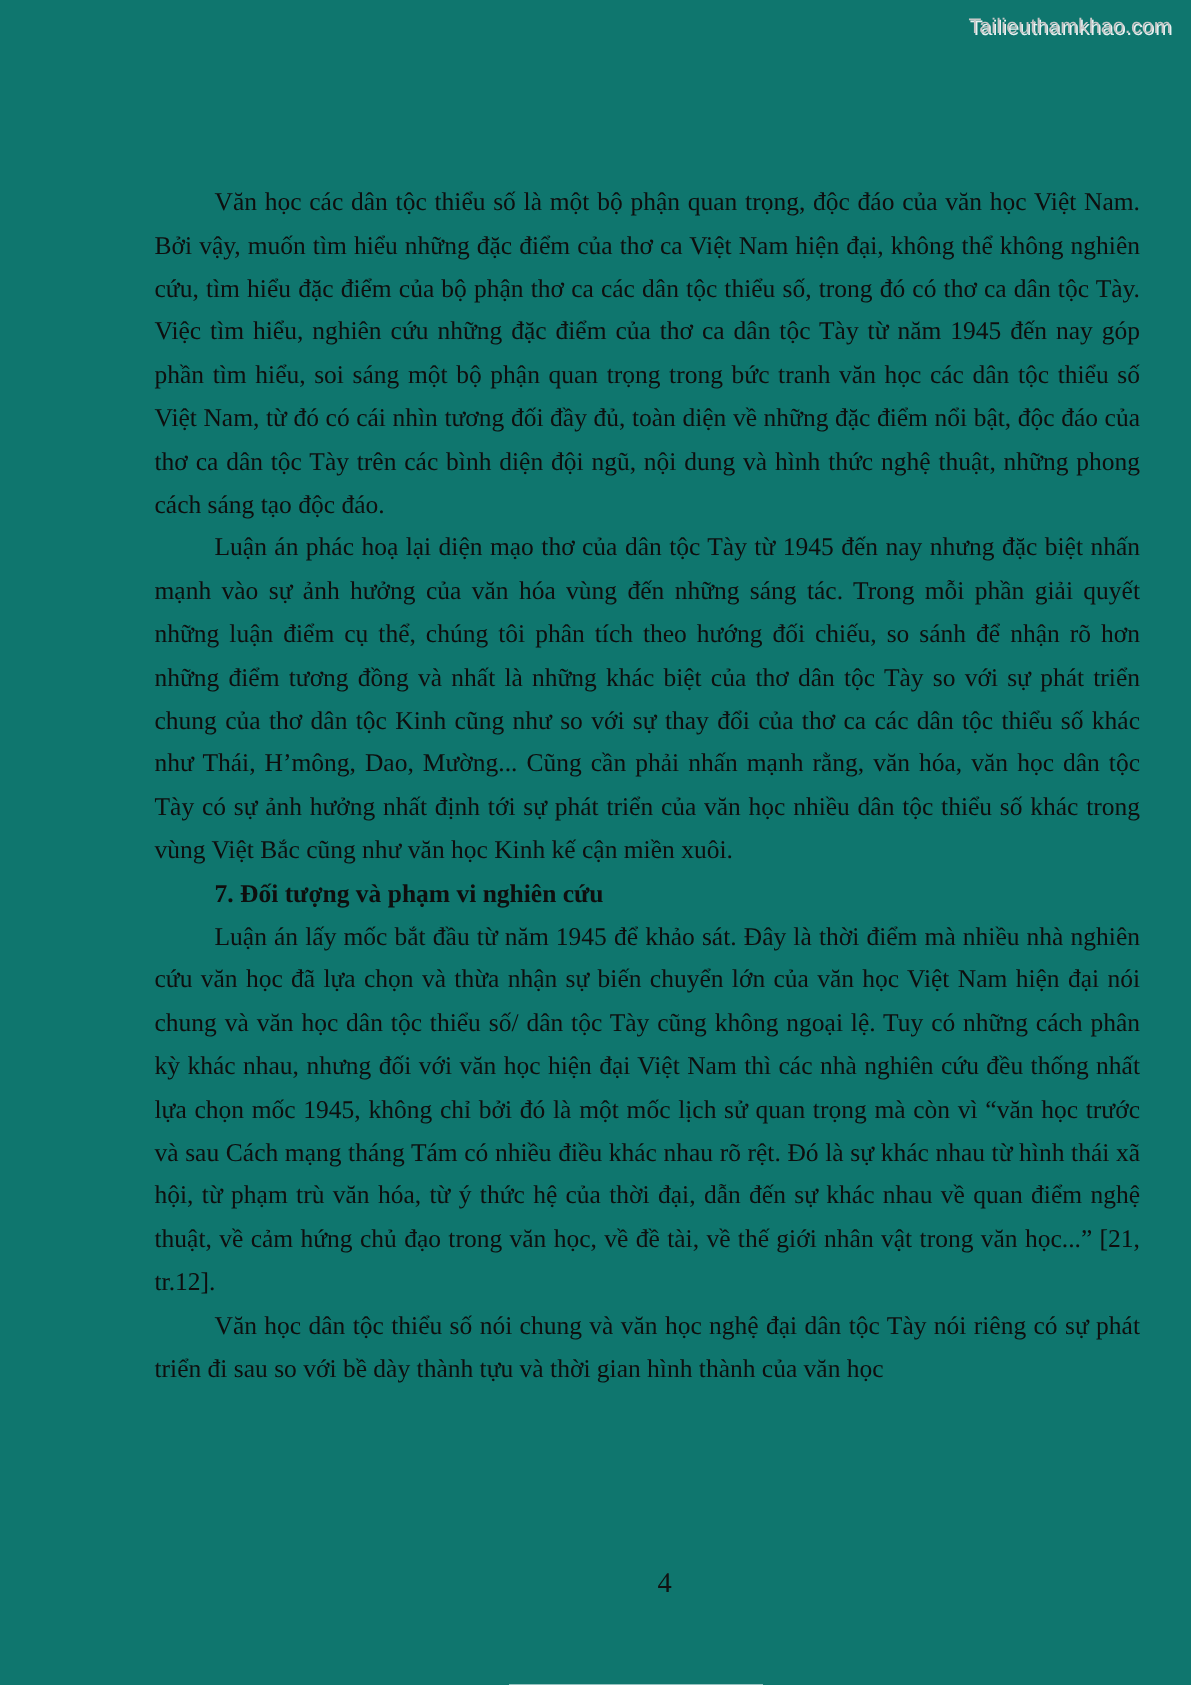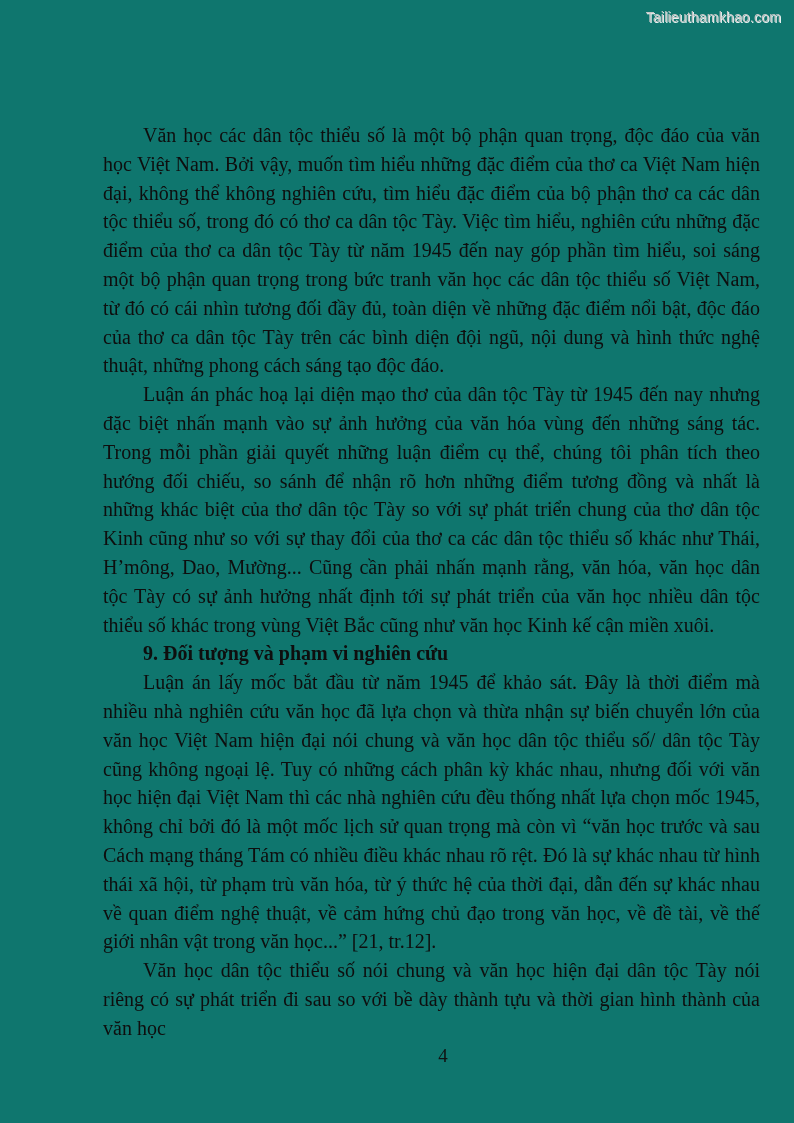--- a/index.html
+++ b/index.html
@@ -24,21 +24,21 @@
     font-size: 14px;
     color: #c7c7c7;
     text-shadow: 1px 1px 0 rgba(255,255,255,0.9);
     letter-spacing: 0.2px;
   }
   .content {
     position: absolute;
     left: 103px;
     top: 121px;
     width: 657px;
-    font-size: 20px;
+    font-size: 17px;
     line-height: 28.8px;
     text-align: justify;
   }
   .content p {
     margin: 0;
     padding: 0;
     text-indent: 40px;
   }
   .heading {
     font-weight: bold;
@@ -62,23 +62,23 @@
 <div class="page">
 
   <div class="watermark">Tailieuthamkhao.com</div>
 
   <div class="content">
 
     <p>Văn học các dân tộc thiểu số là một bộ phận quan trọng, độc đáo của văn học Việt Nam. Bởi vậy, muốn tìm hiểu những đặc điểm của thơ ca Việt Nam hiện đại, không thể không nghiên cứu, tìm hiểu đặc điểm của bộ phận thơ ca các dân tộc thiểu số, trong đó có thơ ca dân tộc Tày. Việc tìm hiểu, nghiên cứu những đặc điểm của thơ ca dân tộc Tày từ năm 1945 đến nay góp phần tìm hiểu, soi sáng một bộ phận quan trọng trong bức tranh văn học các dân tộc thiểu số Việt Nam, từ đó có cái nhìn tương đối đầy đủ, toàn diện về những đặc điểm nổi bật, độc đáo của thơ ca dân tộc Tày trên các bình diện đội ngũ, nội dung và hình thức nghệ thuật, những phong cách sáng tạo độc đáo.</p>
 
     <p>Luận án phác hoạ lại diện mạo thơ của dân tộc Tày từ 1945 đến nay nhưng đặc biệt nhấn mạnh vào sự ảnh hưởng của văn hóa vùng đến những sáng tác. Trong mỗi phần giải quyết những luận điểm cụ thể, chúng tôi phân tích theo hướng đối chiếu, so sánh để nhận rõ hơn những điểm tương đồng và nhất là những khác biệt của thơ dân tộc Tày so với sự phát triển chung của thơ dân tộc Kinh cũng như so với sự thay đổi của thơ ca các dân tộc thiểu số khác như Thái, H’mông, Dao, Mường... Cũng cần phải nhấn mạnh rằng, văn hóa, văn học dân tộc Tày có sự ảnh hưởng nhất định tới sự phát triển của văn học nhiều dân tộc thiểu số khác trong vùng Việt Bắc cũng như văn học Kinh kế cận miền xuôi.</p>
 
-    <p class="heading">9. Đối tượng và phạm vi nghiên cứu</p>
+    <p class="heading">7. Đối tượng và phạm vi nghiên cứu</p>
 
     <p><span>Luận án lấy mốc bắt đầu từ năm 1945 để khảo sát. Đây là thời điểm mà nhiều nhà nghiên cứu văn học đã lựa chọn và thừa nhận sự biến chuyển lớn của văn học Việt Nam hiện đại nói chung và văn học dân tộc thiểu số/ dân tộc Tày cũng không ngoại lệ. Tuy có những cách phân kỳ khác nhau, nhưng đối với văn học hiện đại Việt Nam thì các nhà nghiên cứu đều thống nhất lựa chọn mốc 1945, không chỉ bởi đó là một mốc lịch sử quan trọng mà còn vì “</span><span class="quote-italic">văn học trước và sau Cách mạng tháng Tám có nhiều điều khác nhau rõ rệt. Đó là sự khác nhau từ hình thái xã hội, từ phạm trù văn hóa, từ ý thức hệ của thời đại, dẫn đến sự khác nhau về quan điểm nghệ thuật, về cảm hứng chủ đạo trong văn học, về đề tài, về thế giới nhân vật trong văn học...</span><span>” [21, tr.12].</span></p>
 
-    <p>Văn học dân tộc thiểu số nói chung và văn học hiện đại dân tộc Tày nói riêng có sự phát triển đi sau so với bề dày thành tựu và thời gian hình thành của văn học</p>
+    <p>Văn học dân tộc thiểu số nói chung và văn học nghệ đại dân tộc Tày nói riêng có sự phát triển đi sau so với bề dày thành tựu và thời gian hình thành của văn học</p>
 
   </div>
 
   <div class="page-number">4</div>
 
 </div>
 
 </body></html>

